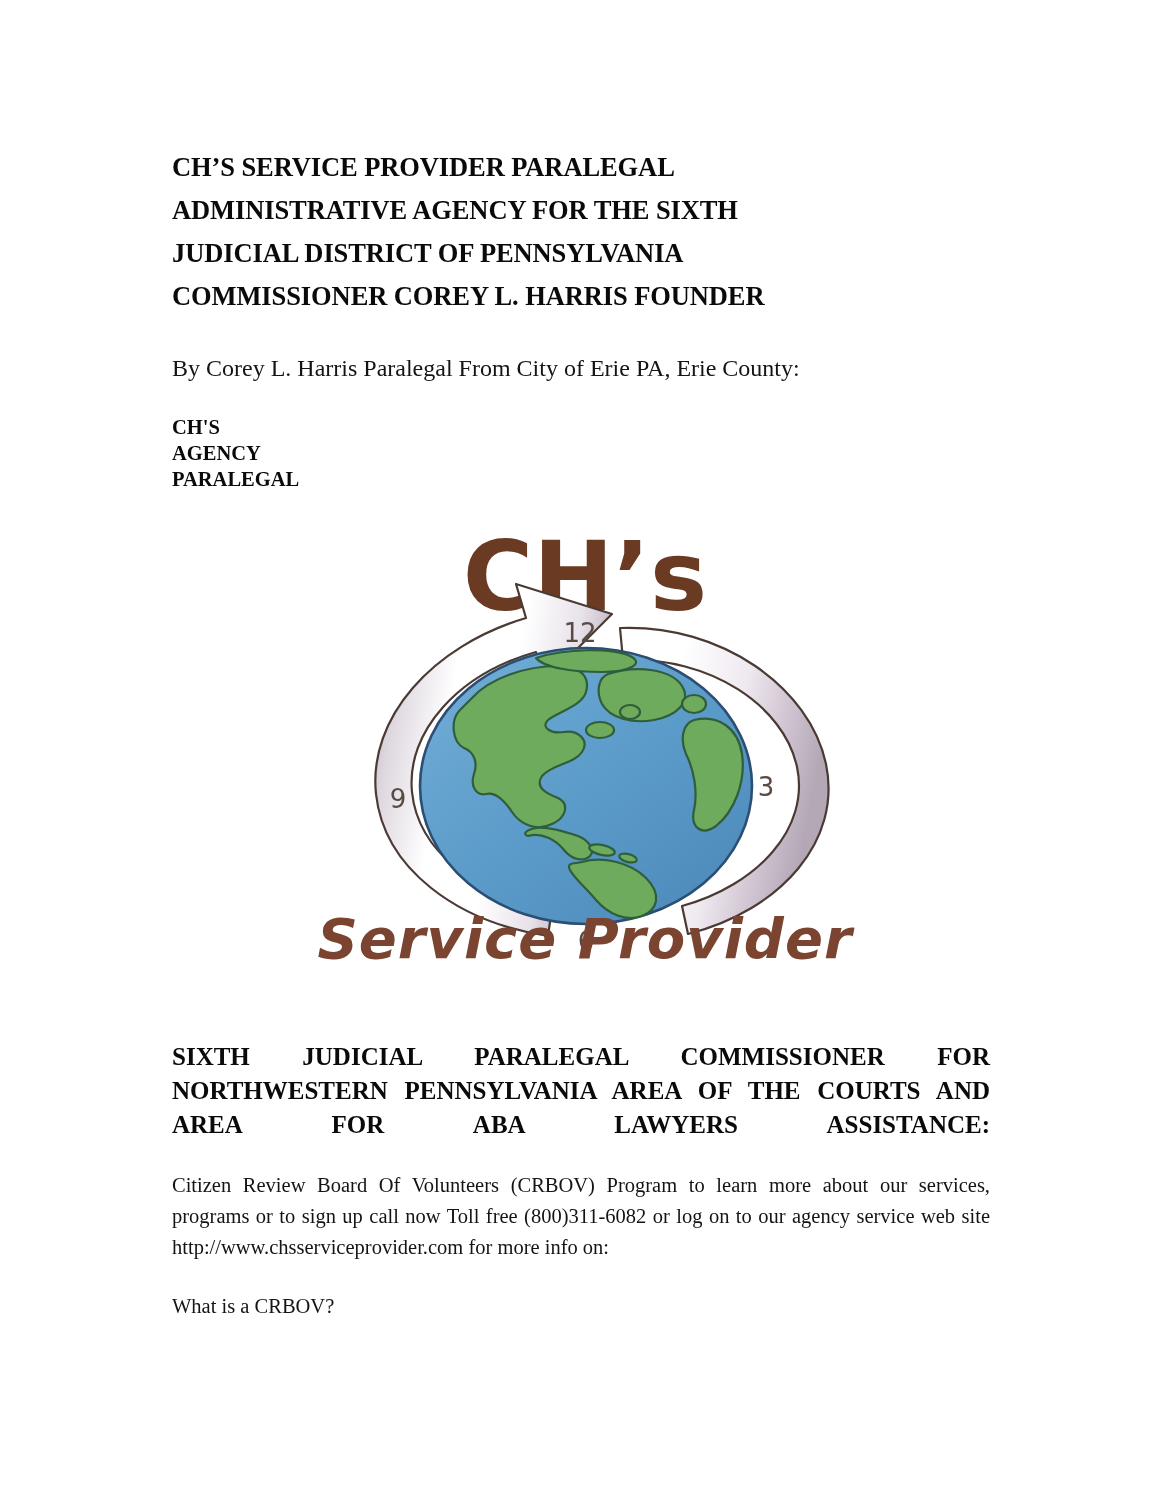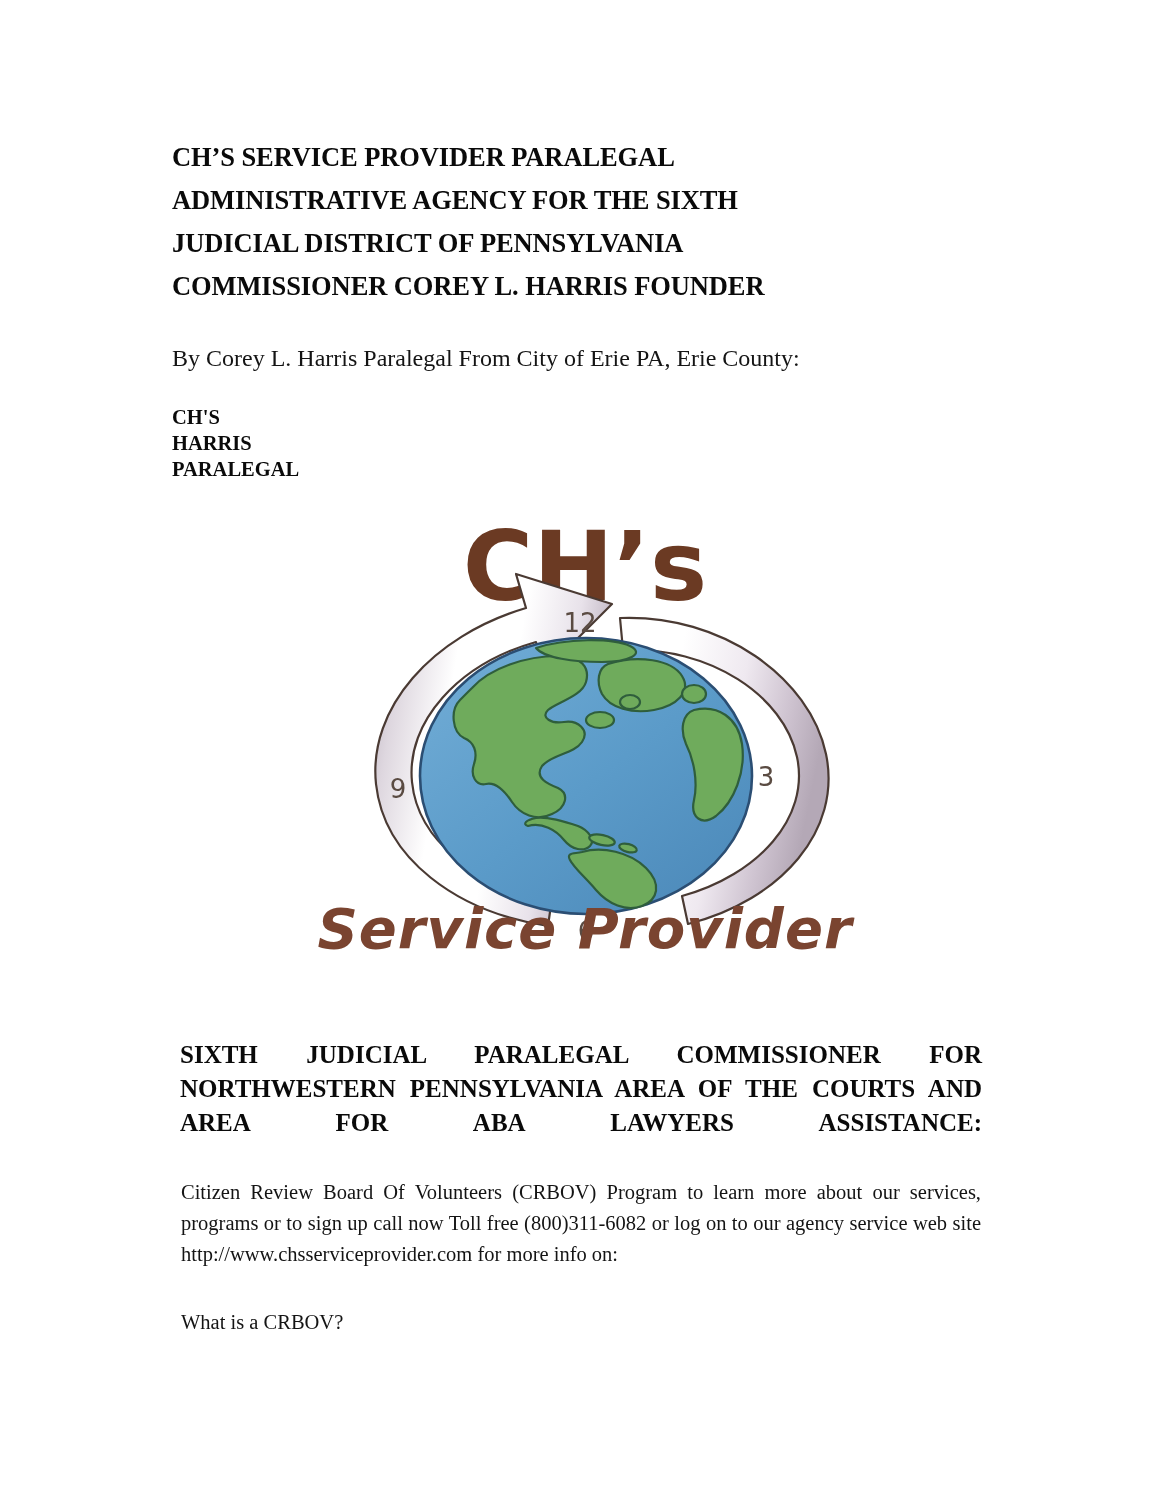--- a/index.html
+++ b/index.html
@@ -12,21 +12,21 @@
     width: 1159px;
     height: 1500px;
     position: relative;
     font-family: "Liberation Serif", "DejaVu Serif", serif;
     color: #101010;
     overflow: hidden;
   }
 
   .page {
     position: absolute;
-    left: 0; top: 4px;
+    left: 0; top: 14px;
     width: 1159px;
     height: 1420px;
     background: #ffffff;
   }
 
   .content {
     position: absolute;
     left: 172px;
     top: 132px;
     width: 818px;
@@ -84,21 +84,21 @@
     display: block;
   }
 
   
   .sec-head {
     font-weight: bold;
     font-size: 25px;
     line-height: 34px;
     text-align: justify;
     text-align-last: left;
-    margin: 8px;
+    margin: 0;
     padding-top: 66px;
     color: #0a0a0a;
     -webkit-hyphens: none;
     hyphens: none;
   }
   .sec-head.lastjust { text-align-last: justify; }
 
   
   .sub-head {
     font-weight: bold;
@@ -110,21 +110,21 @@
     padding-top: 26px;
     color: #0a0a0a;
   }
 
   
   .body-par {
     font-size: 20.5px;
     line-height: 31px;
     text-align: justify;
     text-align-last: left;
-    margin: 9px;
+    margin: 0;
     padding-top: 28px;
     color: #141414;
   }
   .body-par.plain { text-align: center; }
 
   .sr-hidden { position: absolute; width: 1px; height: 1px; overflow: hidden; clip: rect(0 0 0 0); }
 </style>
 </head>
 <body>
 
@@ -133,21 +133,21 @@
 
     <h1 class="doc-title">CH’S SERVICE PROVIDER PARALEGAL
 ADMINISTRATIVE AGENCY FOR THE SIXTH
 JUDICIAL DISTRICT OF PENNSYLVANIA
 COMMISSIONER COREY L. HARRIS FOUNDER</h1>
 
     <p class="byline">By Corey L. Harris Paralegal From City of Erie PA, Erie County:</p>
 
     <div class="spread-line">
       <span>CH'S</span>
-      <span>HARRIS</span>
+      <span>AGENCY</span>
       <span>PARALEGAL</span>
     </div>
 
     <div class="logo-wrap">
       <svg class="logo-svg" viewBox="0 0 590 460" aria-hidden="true">
         <defs>
           <linearGradient id="arrL" x1="0" y1="0" x2="1" y2="0.25">
             <stop offset="0" stop-color="#b9aebb"></stop>
             <stop offset="0.16" stop-color="#ded7df"></stop>
             <stop offset="0.38" stop-color="#ffffff"></stop>

